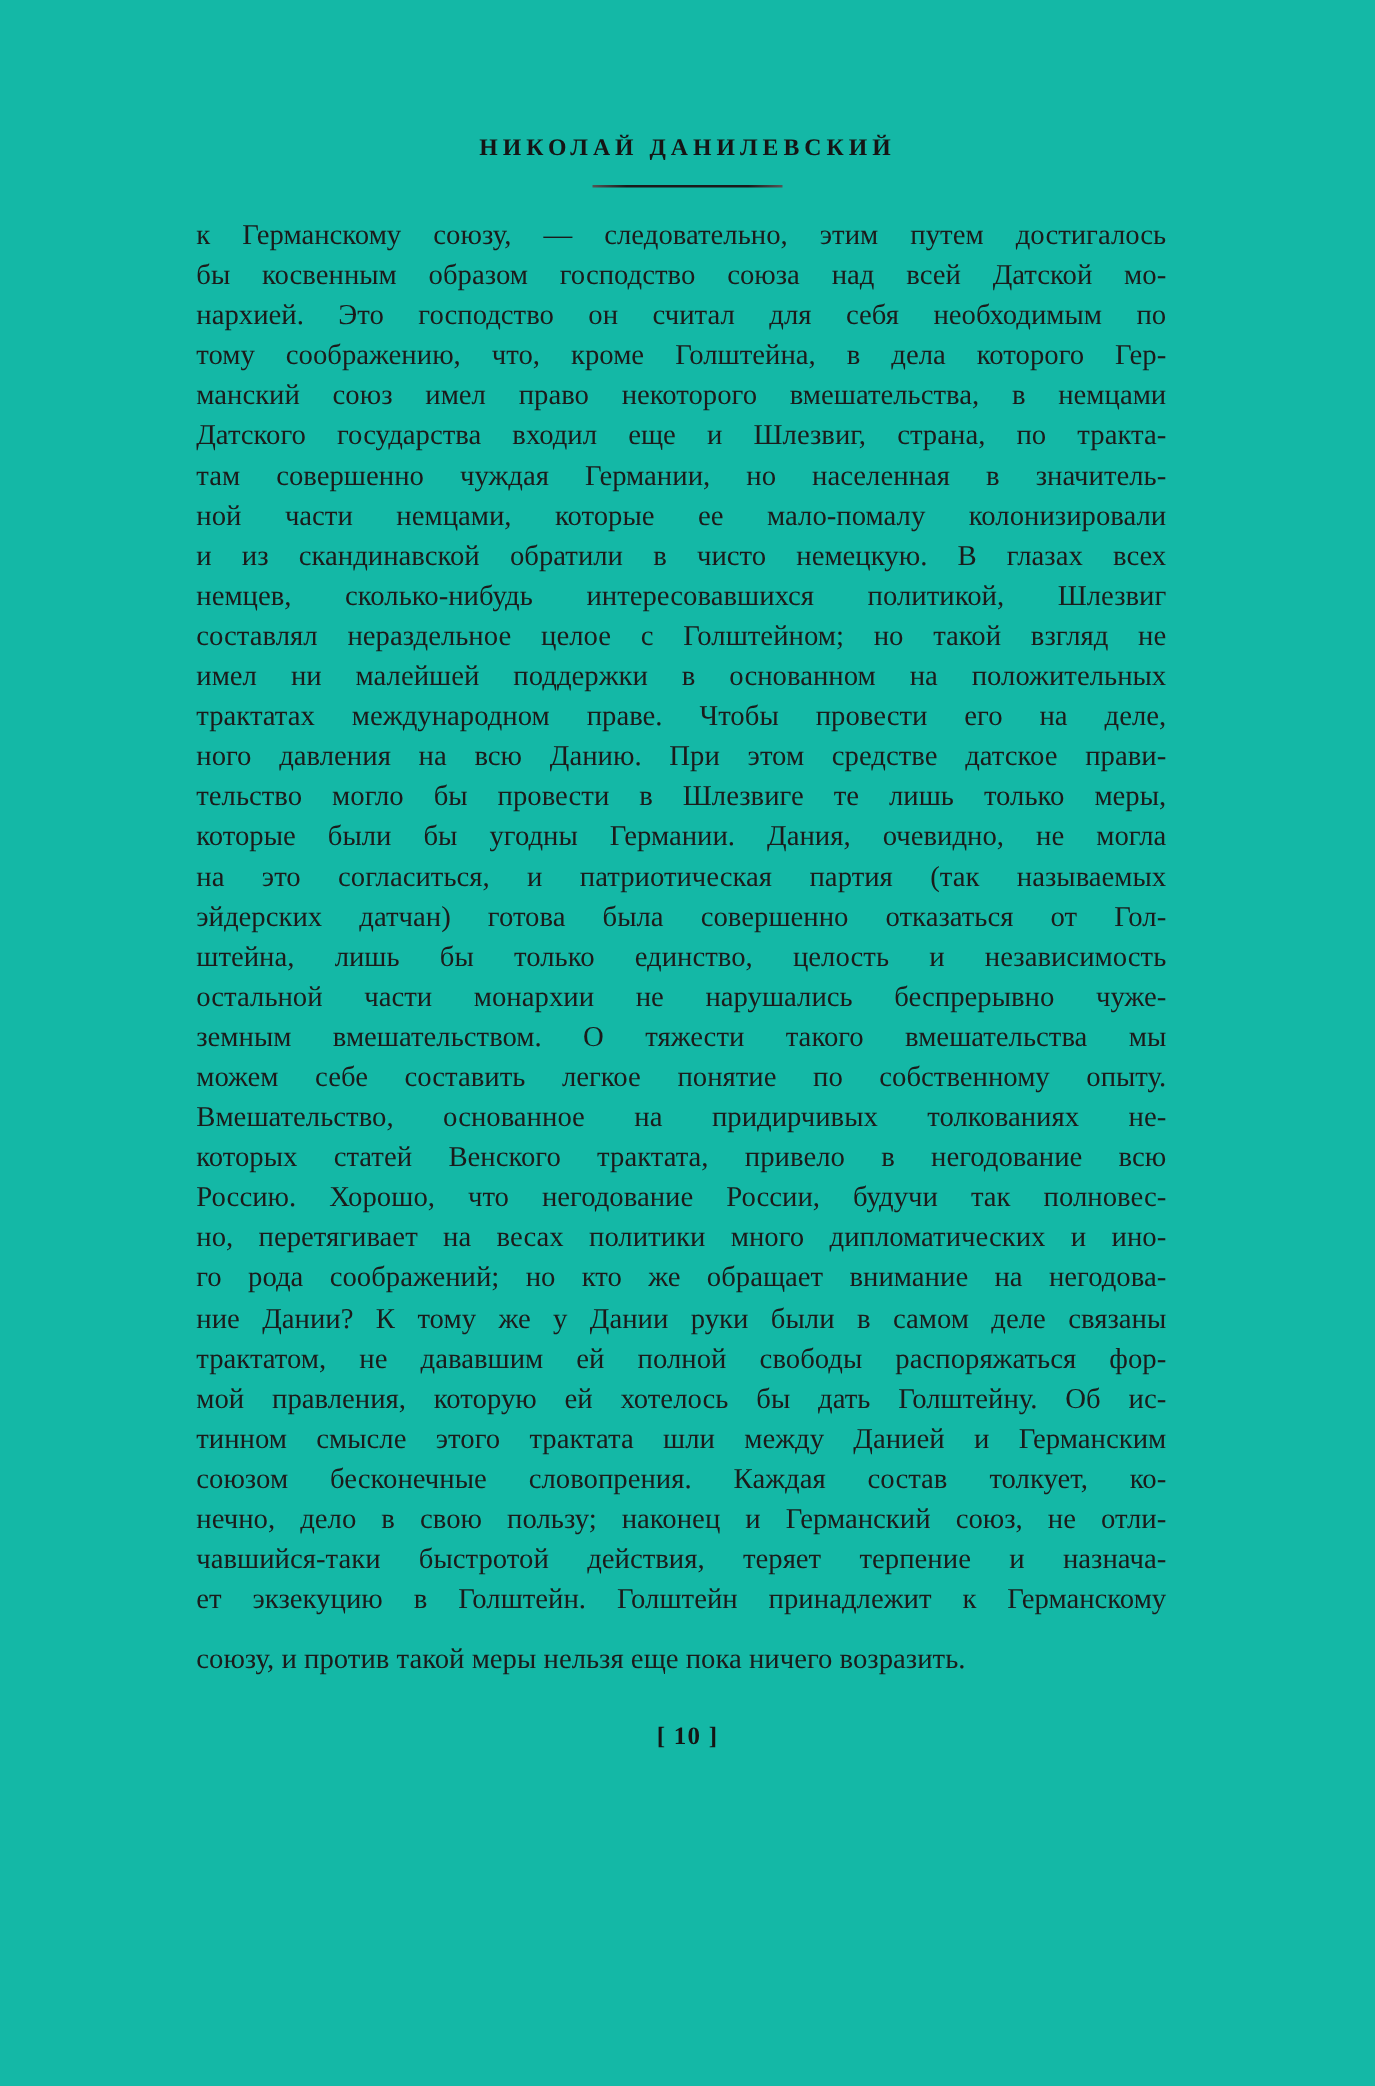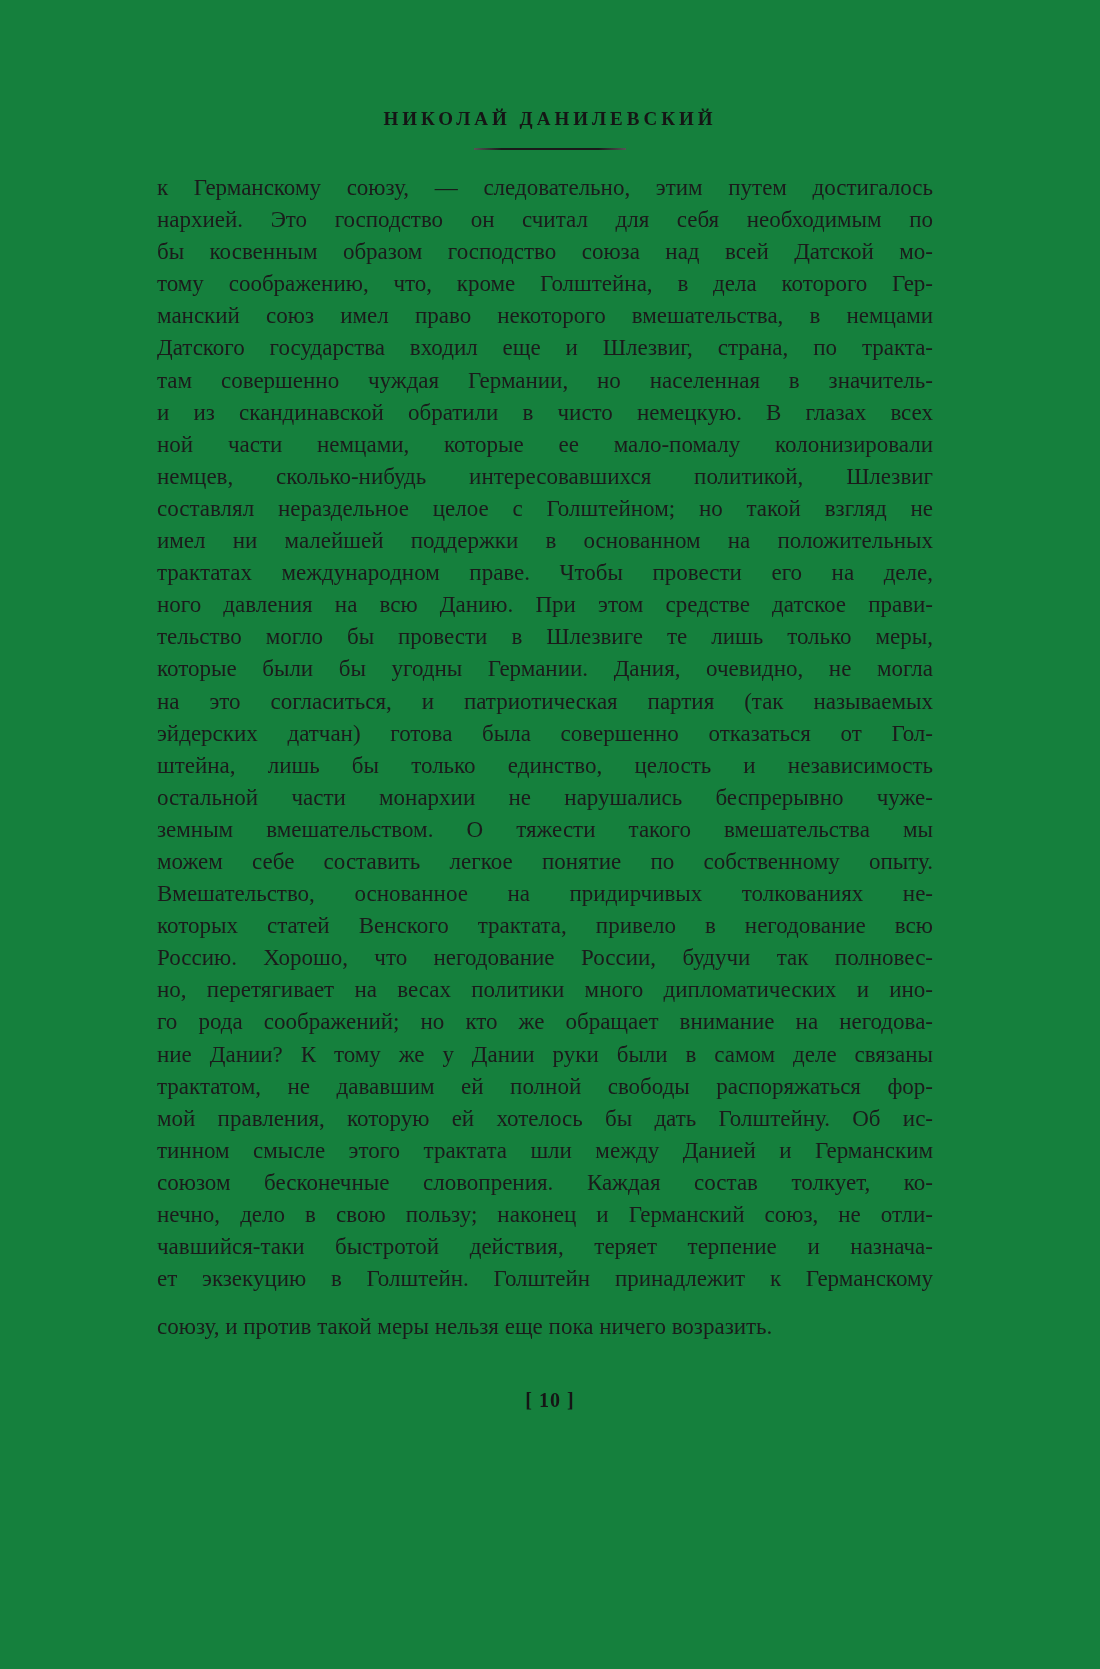--- a/index.html
+++ b/index.html
@@ -4,21 +4,21 @@
 <style>
   html, body {
     margin: 0;
     padding: 0;
     background: #ffffff;
   }
   .page {
     position: relative;
     width: 1100px;
     height: 1669px;
-    background: #15803d;
+    background: #14b8a6;
     font-family: "Liberation Serif", "DejaVu Serif", serif;
     color: #1b1b1b;
     overflow: hidden;
   }
   .running-head {
     position: absolute;
     top: 108px;
     left: 0;
     width: 100%;
     text-align: center;
@@ -57,42 +57,41 @@
   .page-number {
     position: absolute;
     top: 1378px;
     left: 0;
     width: 100%;
     text-align: center;
     font-size: 20px;
     font-weight: bold;
     letter-spacing: 1px;
     color: #151515;
-    margin-top: 11px;
   }
 </style>
 </head>
 <body>
 
 <div class="page">
 
   <div class="running-head">НИКОЛАЙ ДАНИЛЕВСКИЙ</div>
 
   <div class="head-rule"></div>
 
   <div class="body-text">
       <div class="line">к Германскому союзу, — следовательно, этим путем достигалось</div>
+      <div class="line">бы косвенным образом господство союза над всей Датской мо-</div>
       <div class="line">нархией. Это господство он считал для себя необходимым по</div>
-      <div class="line">бы косвенным образом господство союза над всей Датской мо-</div>
       <div class="line">тому соображению, что, кроме Голштейна, в дела которого Гер-</div>
       <div class="line">манский союз имел право некоторого вмешательства, в немцами</div>
       <div class="line">Датского государства входил еще и Шлезвиг, страна, по тракта-</div>
       <div class="line">там совершенно чуждая Германии, но населенная в значитель-</div>
+      <div class="line">ной части немцами, которые ее мало-помалу колонизировали</div>
       <div class="line">и из скандинавской обратили в чисто немецкую. В глазах всех</div>
-      <div class="line">ной части немцами, которые ее мало-помалу колонизировали</div>
       <div class="line">немцев, сколько-нибудь интересовавшихся политикой, Шлезвиг</div>
       <div class="line">составлял нераздельное целое с Голштейном; но такой взгляд не</div>
       <div class="line">имел ни малейшей поддержки в основанном на положительных</div>
       <div class="line">трактатах международном праве. Чтобы провести его на деле,</div>
       <div class="line">ного давления на всю Данию. При этом средстве датское прави-</div>
       <div class="line">тельство могло бы провести в Шлезвиге те лишь только меры,</div>
       <div class="line">которые были бы угодны Германии. Дания, очевидно, не могла</div>
       <div class="line">на это согласиться, и патриотическая партия (так называемых</div>
       <div class="line">эйдерских датчан) готова была совершенно отказаться от Гол-</div>
       <div class="line">штейна, лишь бы только единство, целость и независимость</div>

